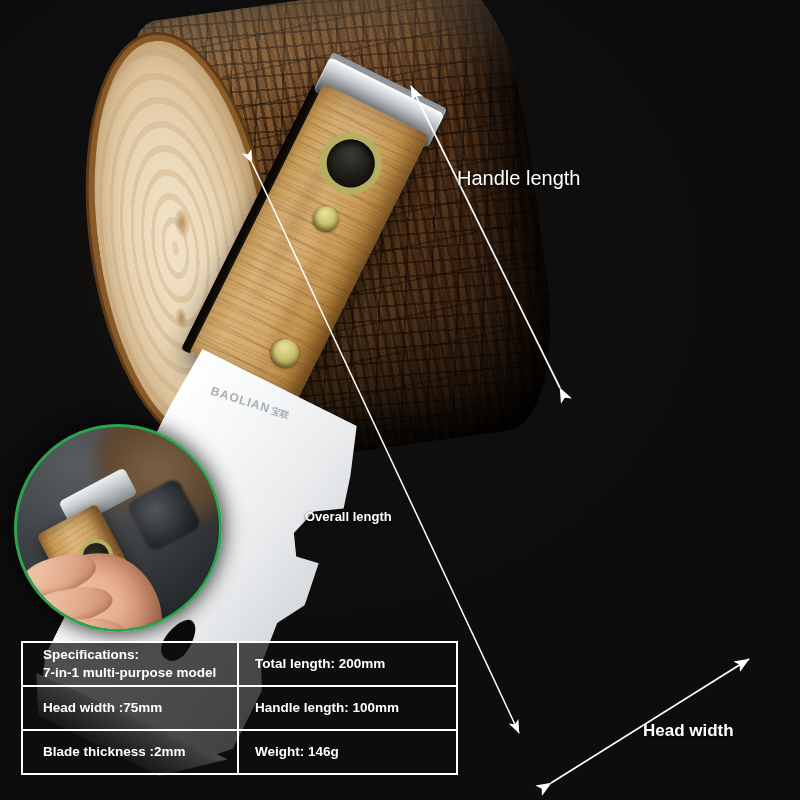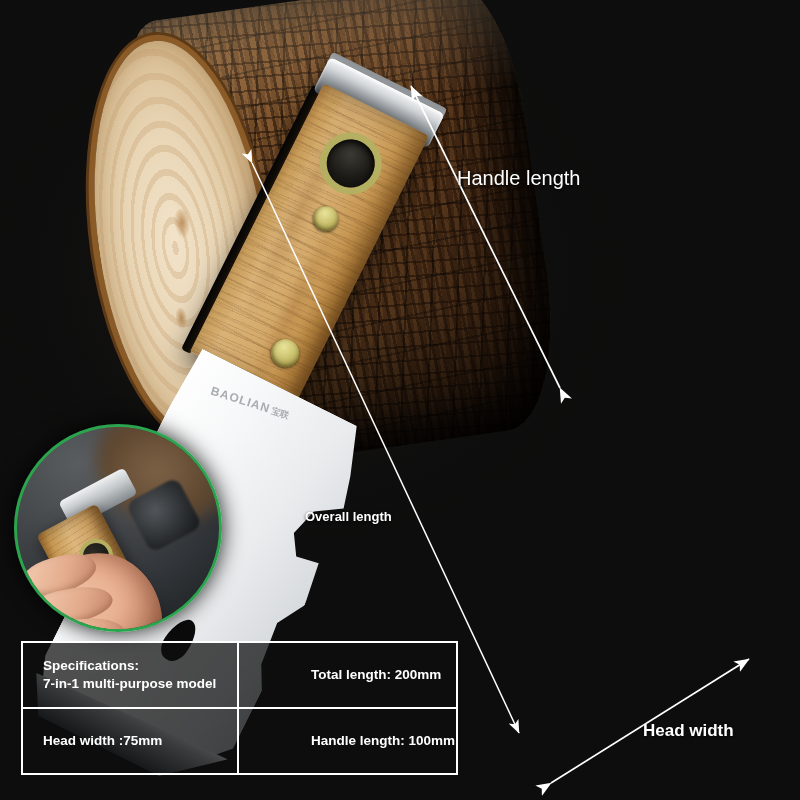--- a/index.html
+++ b/index.html
@@ -147,21 +147,21 @@
   #lbl-tail{left:207px;top:609px;font-size:22px;}
 
   
   .spec-table{position:absolute;left:21px;top:641px;width:437px;height:134px;
     border:2px solid #ffffff;box-sizing:border-box;display:flex;flex-direction:column;
     background:rgba(14,14,14,.72);}
   .spec-row{flex:1;display:flex;border-bottom:2px solid #fff;}
   .spec-row:last-child{border-bottom:none;}
   .spec-cell{display:flex;align-items:center;padding-left:20px;box-sizing:border-box;}
   .spec-cell.left{width:216px;border-right:2px solid #fff;}
-  .spec-cell.right{flex:1;padding-left:28px;margin-left:44px;}
+  .spec-cell.right{flex:1;padding-left:16px;}
   .spec-cell span{color:#fff;font-size:13.5px;line-height:1.32;font-weight:600;}
   .spec-cell .two-line{white-space:pre-line;}
 </style>
 </head>
 <body>
 
 <div id="stage">
 
   <div class="vignette"></div>
 
@@ -242,16 +242,24 @@
 
     <div class="spec-row">
       <div class="spec-cell left">
         <span>Head width :75mm</span>
       </div>
       <div class="spec-cell right">
         <span>Handle length: 100mm</span>
       </div>
     </div>
 
+    <div class="spec-row">
+      <div class="spec-cell left">
+        <span>Blade thickness :2mm</span>
+      </div>
+      <div class="spec-cell right">
+        <span>Weight: 146g</span>
+      </div>
+    </div>
 
   </div>
 
 </div>
 
 </body></html>

